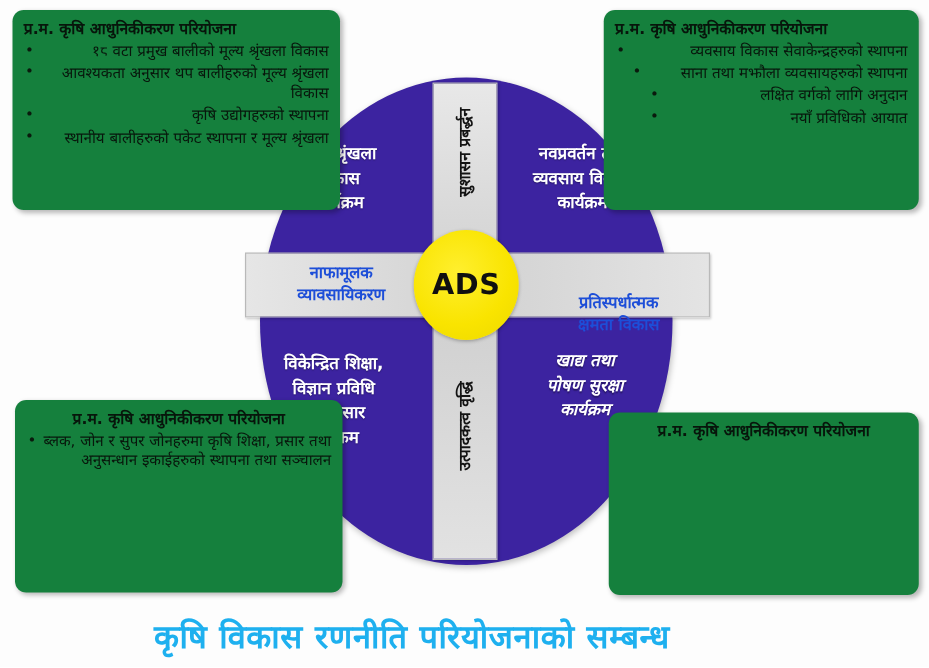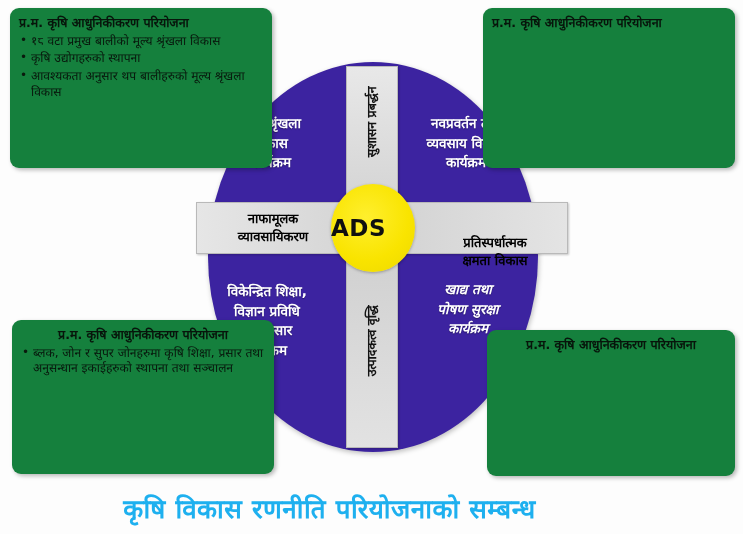--- a/index.html
+++ b/index.html
@@ -35,20 +35,21 @@
     font-weight: 700;
     line-height: 1.25;
     margin: 0 0 3px 0;
     color: #07150b;
   }
   .gb-title.center { text-align: center; }
   .gb-list {
     list-style: none;
     margin: 0;
     padding: 0;
+    text-align: right;
   }
   .gb-list li {
     position: relative;
     font-size: 12.1px;
     line-height: 1.3;
     margin: 0 0 2px 0;
     padding-left: 12px;
   }
   .gb-list li::before {
     content: "\2022";
@@ -122,21 +123,21 @@
     background: linear-gradient(90deg,#e6e6e6 0%, #d2d2d2 50%, #e4e4e4 100%);
   }
   #bar-v {
     left: 346px;
     top: 66px;
     width: 52px;
     height: 382px;
   }
   .bar-label {
     position: absolute;
-    color: #000000;
+    color: #1d4ed8;
     font-size: 13px;
     font-weight: 600;
     line-height: 1.35;
     text-align: center;
     z-index: 5;
     width: 140px;
   }
   #label-left  { left: 203px; top: 210px; }
   #label-right { left: 425px; top: 210px; margin-top: 24px; }
 
@@ -167,20 +168,21 @@
     position: absolute;
     left: 331px;
     top: 184px;
     width: 84px;
     height: 88px;
     background: radial-gradient(circle at 42% 38%, #ffef2e 0%, #f9e400 58%, #ecd800 100%);
     border-radius: 50%;
     z-index: 7;
     display: flex;
     align-items: center;
+    justify-content: center;
     box-shadow: 0 1px 3px rgba(0,0,0,0.3);
   }
   #center-label {
     font-size: 23px;
     font-weight: 800;
     color: #101010;
     letter-spacing: 0.5px;
     font-family: "DejaVu Sans", "Liberation Sans", sans-serif;
   }
 
@@ -224,27 +226,34 @@
   <div class="bar-label-v" id="label-bottom">उत्पादकत्व वृद्धि</div>
 
   <div id="center-circle">
     <span id="center-label">ADS</span>
   </div>
 
   <div class="green-box" id="box-tl">
     <div class="gb-title">प्र.म. कृषि आधुनिकीकरण परियोजना</div>
     <ul class="gb-list">
         <li>१८ वटा प्रमुख बालीको मूल्य श्रृंखला विकास</li>
+        <li>आवश्यकता अनुसार थप बालीहरुको मूल्य श्रृंखला विकास</li>
         <li>कृषि उद्योगहरुको स्थापना</li>
-        <li>आवश्यकता अनुसार थप बालीहरुको मूल्य श्रृंखला विकास</li>
+        <li>स्थानीय बालीहरुको पकेट स्थापना र मूल्य श्रृंखला</li>
       </ul>
   </div>
 
   <div class="green-box" id="box-tr">
     <div class="gb-title">प्र.म. कृषि आधुनिकीकरण परियोजना</div>
+    <ul class="gb-list">
+        <li>व्यवसाय विकास सेवाकेन्द्रहरुको स्थापना</li>
+        <li class="ind1">साना तथा मझौला व्यवसायहरुको स्थापना</li>
+        <li class="ind2">लक्षित वर्गको लागि अनुदान</li>
+        <li class="ind2">नयाँ प्रविधिको आयात</li>
+      </ul>
   </div>
 
   <div class="green-box" id="box-bl">
     <div class="gb-title center">प्र.म. कृषि आधुनिकीकरण परियोजना</div>
     <ul class="gb-list">
         <li>ब्लक, जोन र सुपर जोनहरुमा कृषि शिक्षा, प्रसार तथा अनुसन्धान इकाईहरुको स्थापना तथा सञ्चालन</li>
       </ul>
   </div>
 
   <div class="green-box" id="box-br">

